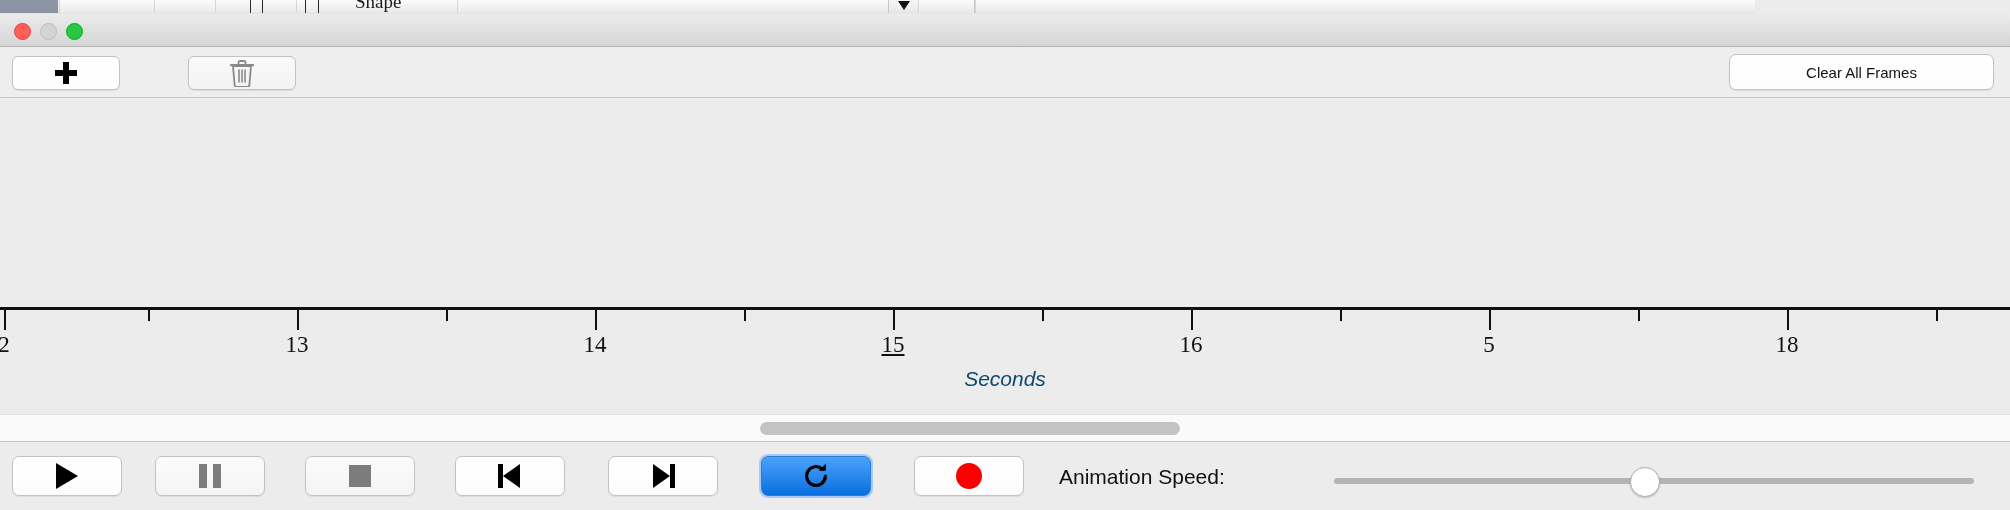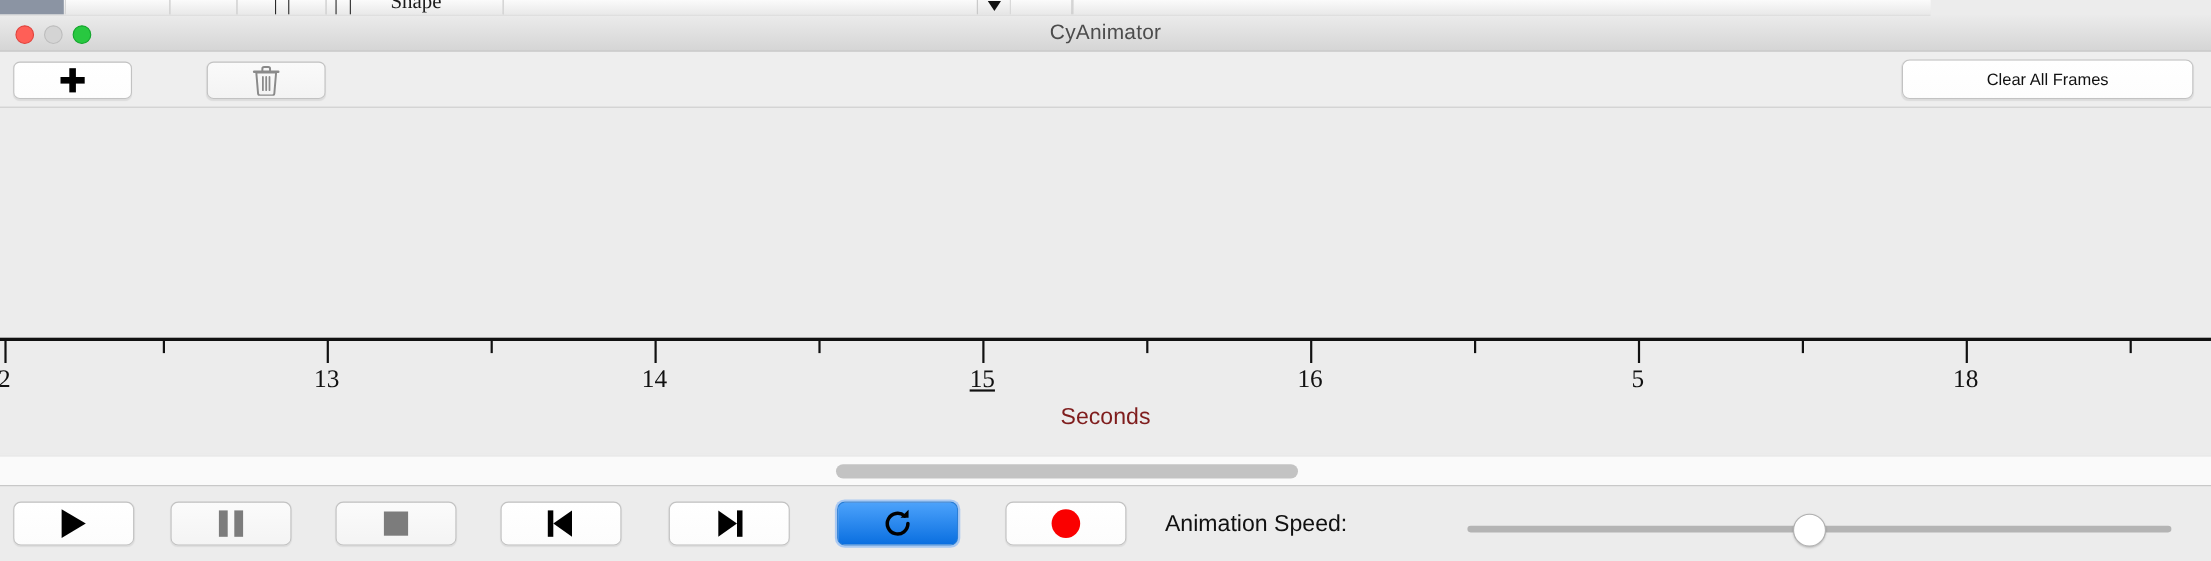--- a/index.html
+++ b/index.html
@@ -172,21 +172,22 @@
     color: #111;
     font-family: "Liberation Serif", serif;
     transform: translateX(-50%);
     white-space: nowrap;
   }
   .axis-title {
     position: absolute;
     left: 0; right: 0; top: 60px;
     text-align: center;
     font-size: 21px;
-    color: #7f1d1d;
+    color: #0c4a6e;
+    font-style: italic;
   }
 
   
   .scrollbar {
     position: absolute;
     left: 0; top: 414px;
     width: 2010px; height: 26px;
     background: #fafafa;
     border-top: 1px solid #e2e2e2;
     border-bottom: 1px solid #c9c9c9;
@@ -320,21 +321,20 @@
     <div class="bg-tick" style="left:1815px;height:10px;"></div>
     <div class="bg-tick" style="left:1845px;height:10px;"></div>
     <div class="bg-tick" style="left:1900px;height:10px;"></div>
     <div class="bg-tick" style="left:1930px;height:10px;"></div>
   </div>
 
   <div class="titlebar">
     <div class="traffic tl-close"></div>
     <div class="traffic tl-min"></div>
     <div class="traffic tl-max"></div>
-    <div class="win-title">CyAnimator</div>
   </div>
 
   <div class="toolbar">
     <div class="btn btn-add">
       <span class="plus-icon"></span>
     </div>
     <div class="btn btn-del dim">
       <svg width="26" height="28" viewBox="0 0 26 28">
         <path d="M4 7 h18 l-1.6 19 a2 2 0 0 1 -2 1.8 h-10.8 a2 2 0 0 1 -2 -1.8 z" fill="none" stroke="#8a8a8a" stroke-width="1.8"></path>
         <path d="M2 6.2 h22" stroke="#8a8a8a" stroke-width="2.2" stroke-linecap="round"></path>

